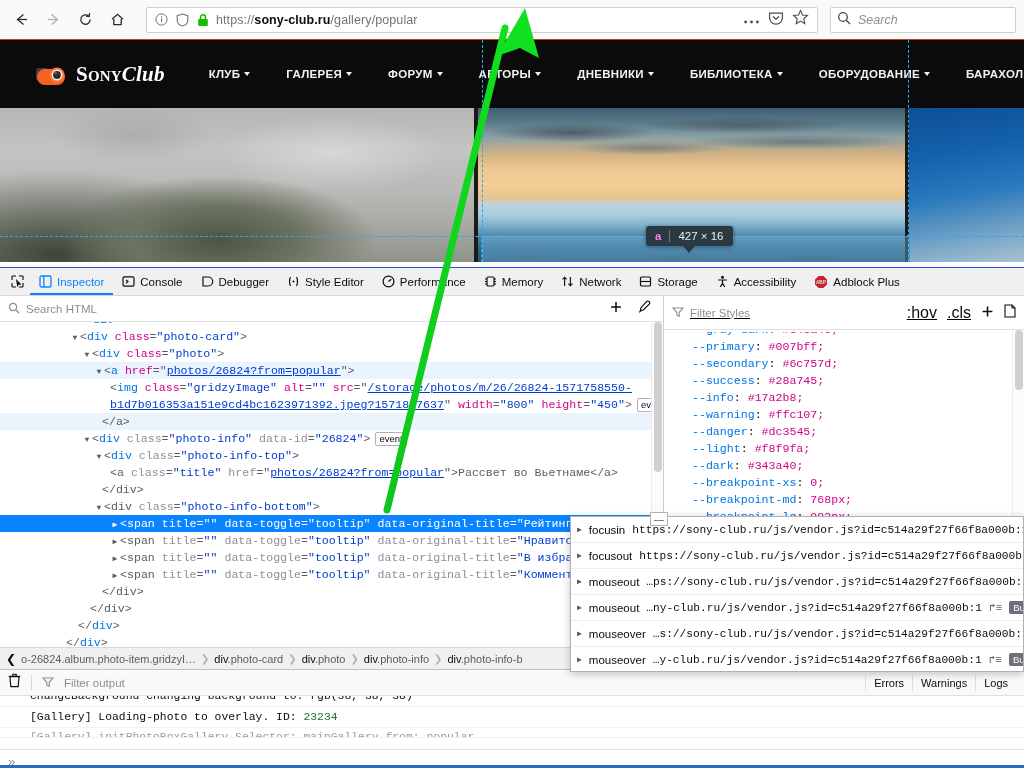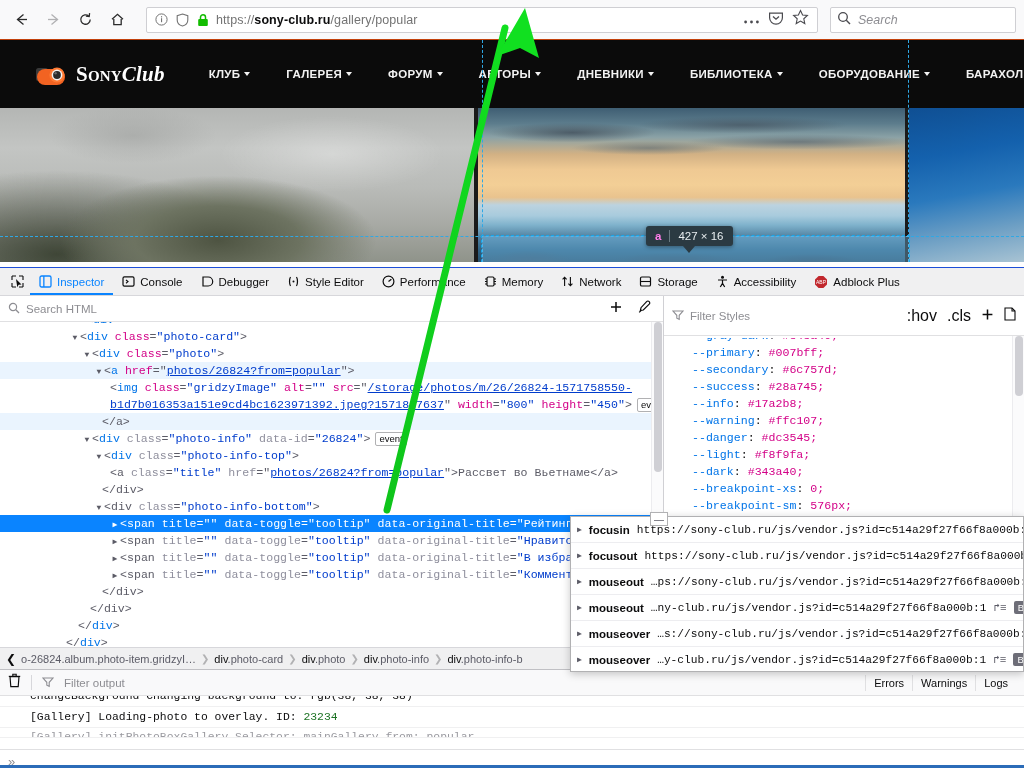--- a/index.html
+++ b/index.html
@@ -195,22 +195,22 @@
     height:22px; background:#f0f0f1; border-top:1px solid #d7d7db;
     display:flex; align-items:center; gap:5px; padding:0 6px;
     font-size:11px; color:#0c0c0d; white-space:nowrap; overflow:hidden;
   }
   .bc-item .b1 { color:#0c0c0d; }
   .bc-item .b2 { color:#5b5b66; }
   .bc-sep { color:#b1b1b3; font-size:10px; }
 
   .rules { flex:1; display:flex; flex-direction:column; min-width:0; background:#fff; }
   .rules-bar {
-    height:40px; display:flex; align-items:center; gap:6px; padding:0 8px;
-    border-bottom:1px solid #e0e0e2; background:#fff;
+    height:34px; display:flex; align-items:center; gap:6px; padding:0 8px;
+    border-bottom:1px solid #e0e0e2; background:#fff;text-decoration:underline;
   }
   .rules-bar .ph { font-size:11.5px; color:#8d8d92; }
   .rules-bar .right { margin-left:auto; display:flex; align-items:center; gap:10px; font-size:16px; color:#0c0c0d; }
   .rules-body {
     flex:1; overflow:hidden; position:relative; padding:2px 0 0 0;
     font-family:"Liberation Mono", monospace; font-size:11.6px; line-height:17px;
   }
   .decl { padding-left:28px; white-space:nowrap; }
   .prop { color:#0074e8; }
   .pval { color:#d30087; }
@@ -237,21 +237,21 @@
     position:absolute; left:570px; top:516px; width:454px; height:156px;
     background:#fff; border:1px solid #b1b1b3; box-shadow:0 2px 8px rgba(0,0,0,.22);
     overflow:hidden; z-index:40;
   }
   .ev-row {
     height:26px; display:flex; align-items:center; gap:7px; padding:0 6px;
     border-bottom:1px solid #ededf0; font-family:"Liberation Mono",monospace; font-size:11.2px;
     white-space:nowrap;
   }
   .ev-tw { color:#5b5b66; font-size:8px; width:8px; }
-  .ev-name { font-family:"Liberation Sans",sans-serif; font-weight:700; font-size:11.5px; color:#0c0c0d; }
+  .ev-name { font-family:"Liberation Sans",sans-serif; font-weight:400; font-size:11.5px; color:#0c0c0d; }
   .ev-src { color:#0c0c0d; }
   .ev-open { color:#5b5b66; font-size:11px; }
   .ev-bub {
     margin-left:auto; background:#6e6e78; color:#fff; font-family:"Liberation Sans",sans-serif;
     font-size:9.5px; border-radius:2px; padding:1px 4px;
   }
   .ev-minibox {
     position:absolute; left:650px; top:512px; width:18px; height:14px;
     border:1px solid #b1b1b3; background:#fff; z-index:41;
     display:flex; align-items:center; justify-content:center; font-size:10px; color:#5b5b66;
@@ -668,21 +668,20 @@
           </div>
           <div class="decl"><span class="prop">--primary</span><span style="color:#0c0c0d">: </span><span class="pval">#007bff</span><span class="pval">;</span></div>
           <div class="decl"><span class="prop">--secondary</span><span style="color:#0c0c0d">: </span><span class="pval">#6c757d</span><span class="pval">;</span></div>
           <div class="decl"><span class="prop">--success</span><span style="color:#0c0c0d">: </span><span class="pval">#28a745</span><span class="pval">;</span></div>
           <div class="decl"><span class="prop">--info</span><span style="color:#0c0c0d">: </span><span class="pval">#17a2b8</span><span class="pval">;</span></div>
           <div class="decl"><span class="prop">--warning</span><span style="color:#0c0c0d">: </span><span class="pval">#ffc107</span><span class="pval">;</span></div>
           <div class="decl"><span class="prop">--danger</span><span style="color:#0c0c0d">: </span><span class="pval">#dc3545</span><span class="pval">;</span></div>
           <div class="decl"><span class="prop">--light</span><span style="color:#0c0c0d">: </span><span class="pval">#f8f9fa</span><span class="pval">;</span></div>
           <div class="decl"><span class="prop">--dark</span><span style="color:#0c0c0d">: </span><span class="pval">#343a40</span><span class="pval">;</span></div>
           <div class="decl"><span class="prop">--breakpoint-xs</span><span style="color:#0c0c0d">: </span><span class="pval">0</span><span class="pval">;</span></div>
-          <div class="decl"><span class="prop">--breakpoint-sm</span><span style="color:#0c0c0d">: </span><span class="pval">576px</span><span class="pval">;</span></div>
           <div class="decl"><span class="prop">--breakpoint-md</span><span style="color:#0c0c0d">: </span><span class="pval">768px</span><span class="pval">;</span></div>
           <div class="decl"><span class="prop">--breakpoint-lg</span><span style="color:#0c0c0d">: </span><span class="pval">992px</span><span class="pval">;</span></div>
           <div class="decl"><span class="prop">--breakpoint-xl</span><span style="color:#0c0c0d">: </span><span class="pval">1200px</span><span class="pval">;</span></div>
           <div class="decl"><span class="prop">--font-family-sans-serif</span><span style="color:#0c0c0d">: </span><span class="pval">-apple-</span></div>
           <div class="decl" style="padding-left:72px; height:8px; overflow:hidden">
             <span class="pval" style="position:relative;top:-10px;">system-BlinkMacSystemFont, "Segoe</span>
           </div>
           <div class="rules-scroll">
               <div class="thumb"></div>
             </div>

